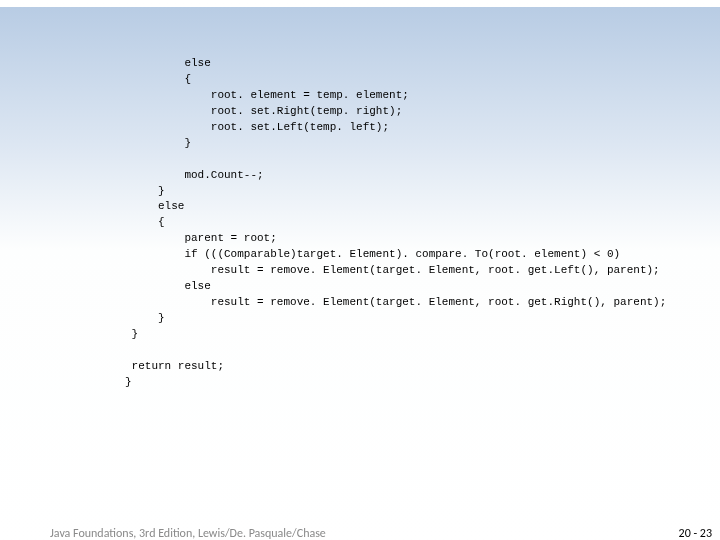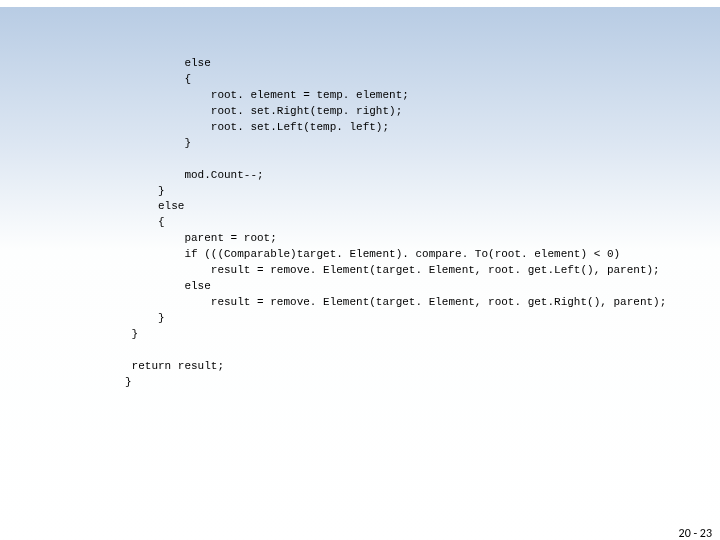--- a/index.html
+++ b/index.html
@@ -58,14 +58,15 @@
 <span>         if (((Comparable)target. Element). compare. To(root. element) &lt; 0)</span>
 <span>             result = remove. Element(target. Element, root. get.Left(), parent);</span>
 <span>         else</span>
 <span>             result = remove. Element(target. Element, root. get.Right(), parent);</span>
 <span>     }</span>
 <span> }</span>
 <span></span>
 <span> return result;</span>
 <span>}</span></div>
 
+  <div class="footer">Java Foundations, 3rd Edition, Lewis/De. Pasquale/Chase</div>
   <div class="page-num">20 - 23</div>
 </div>
 
 </body></html>

